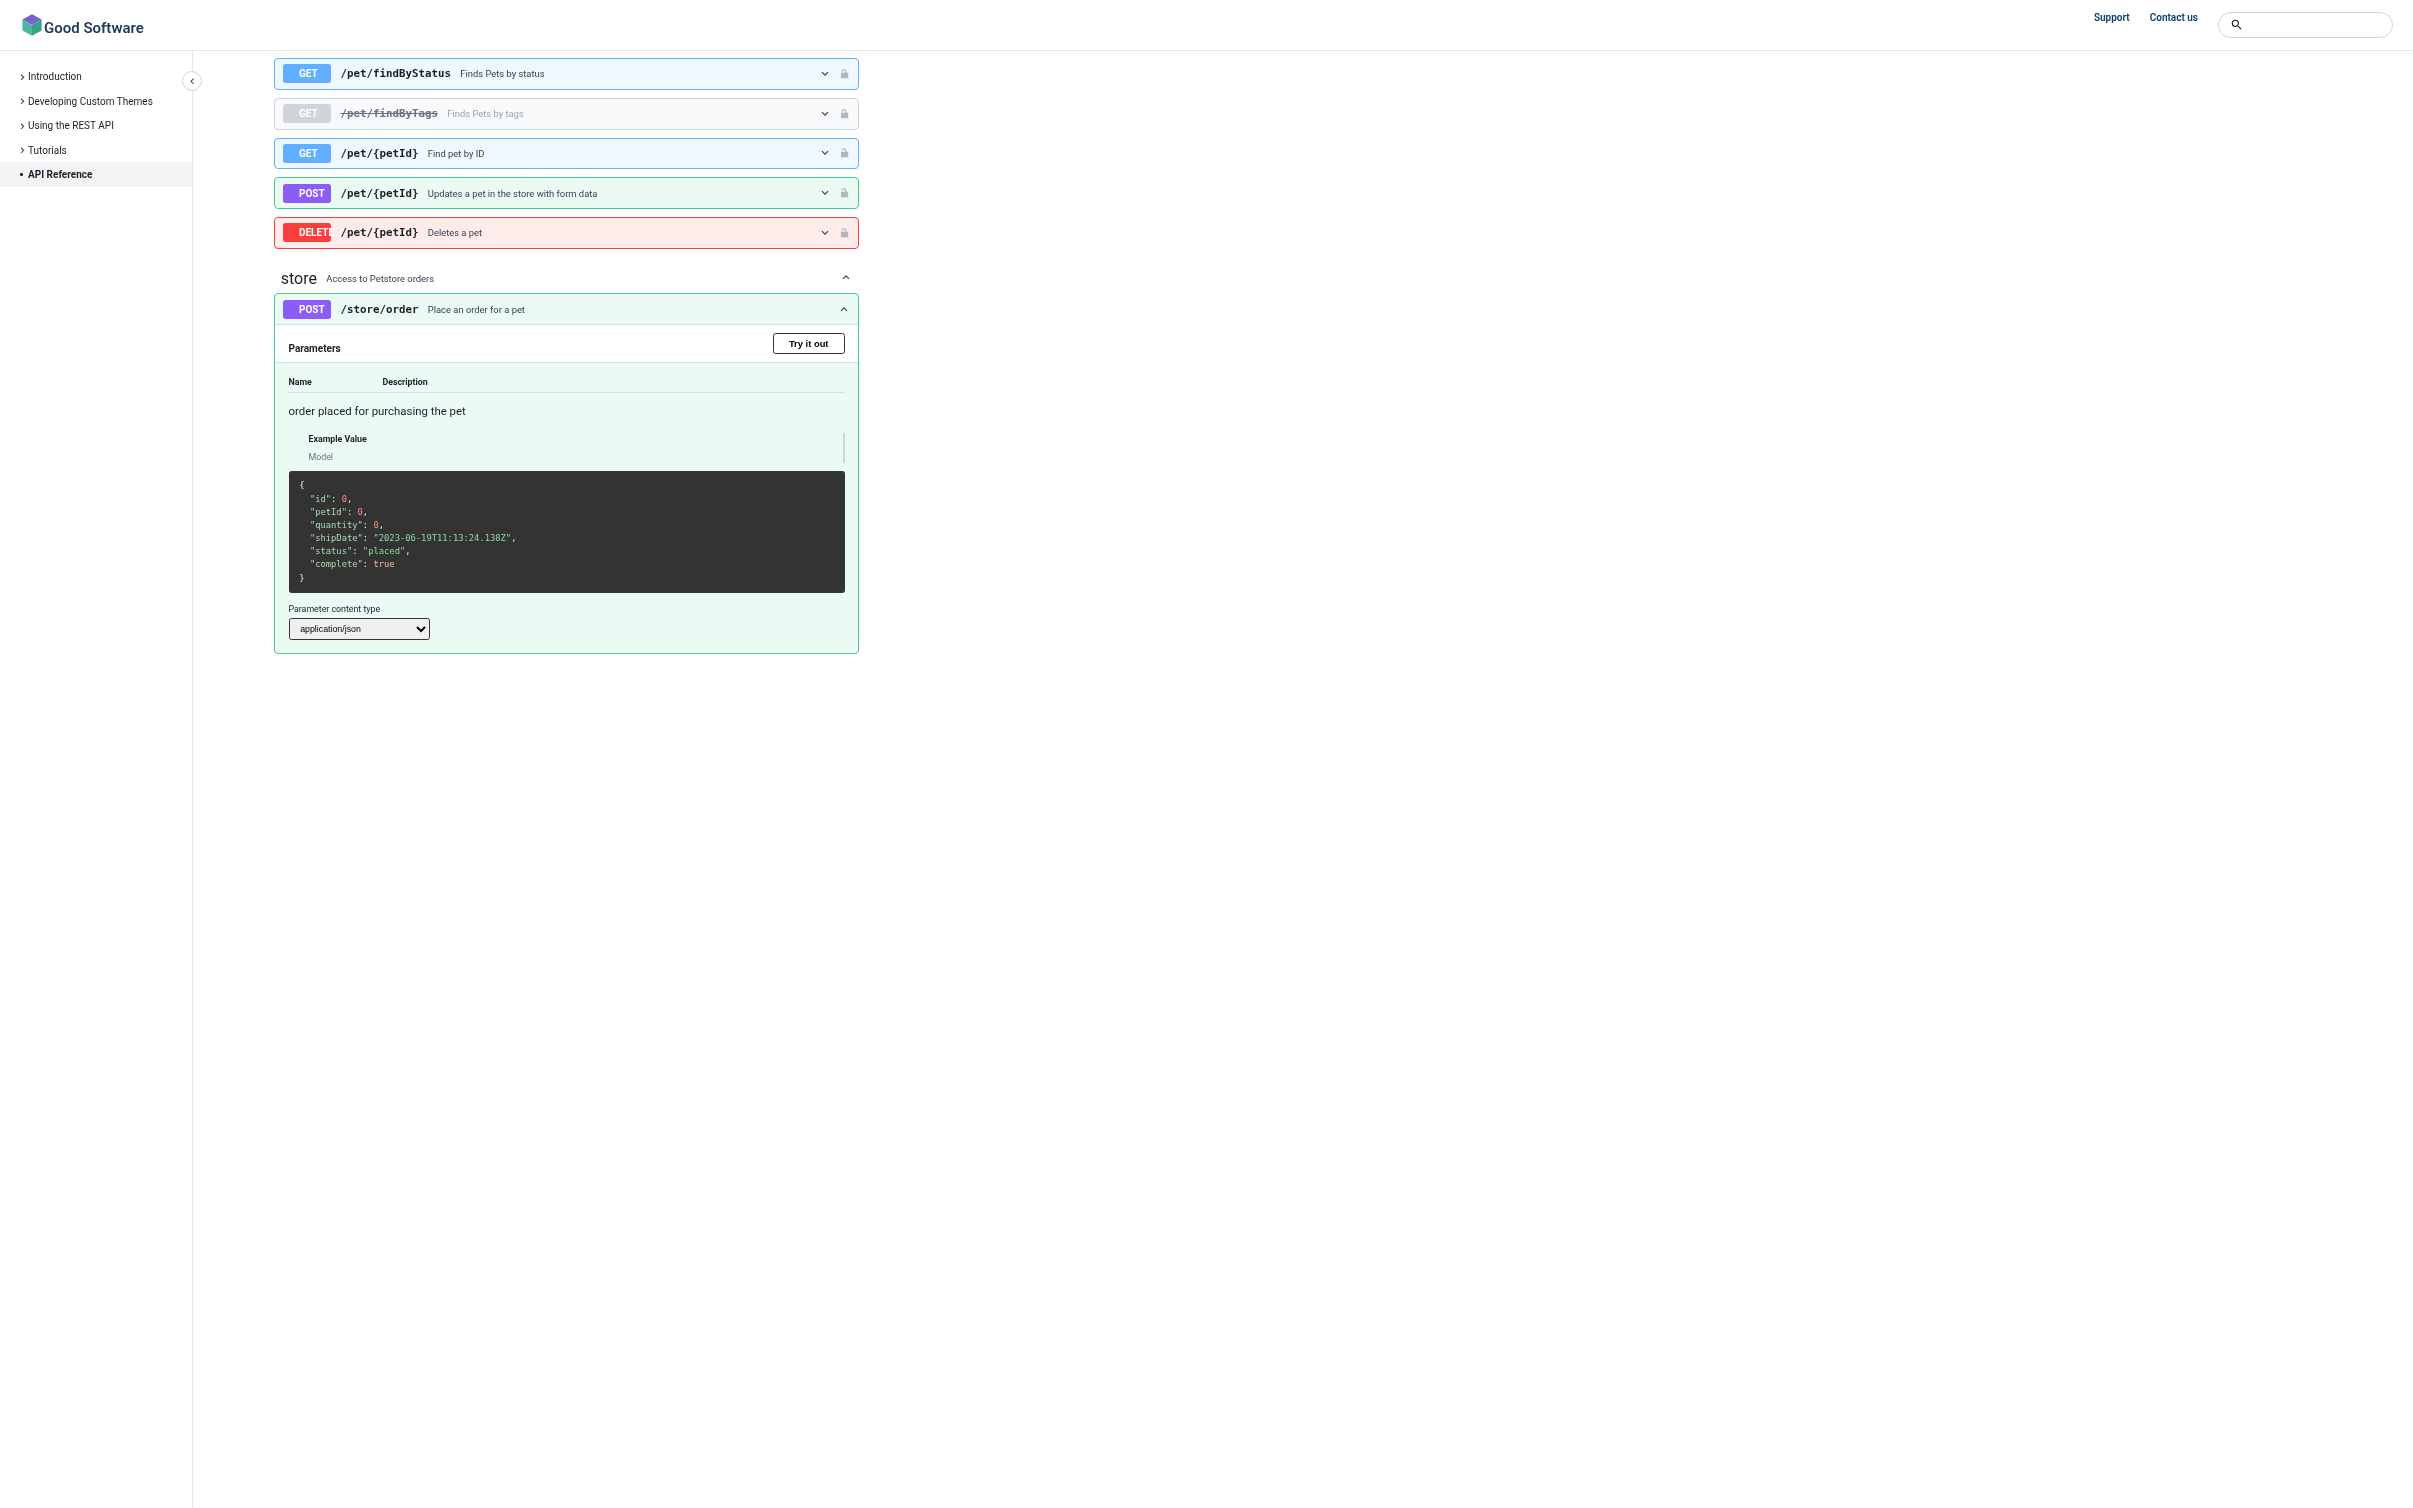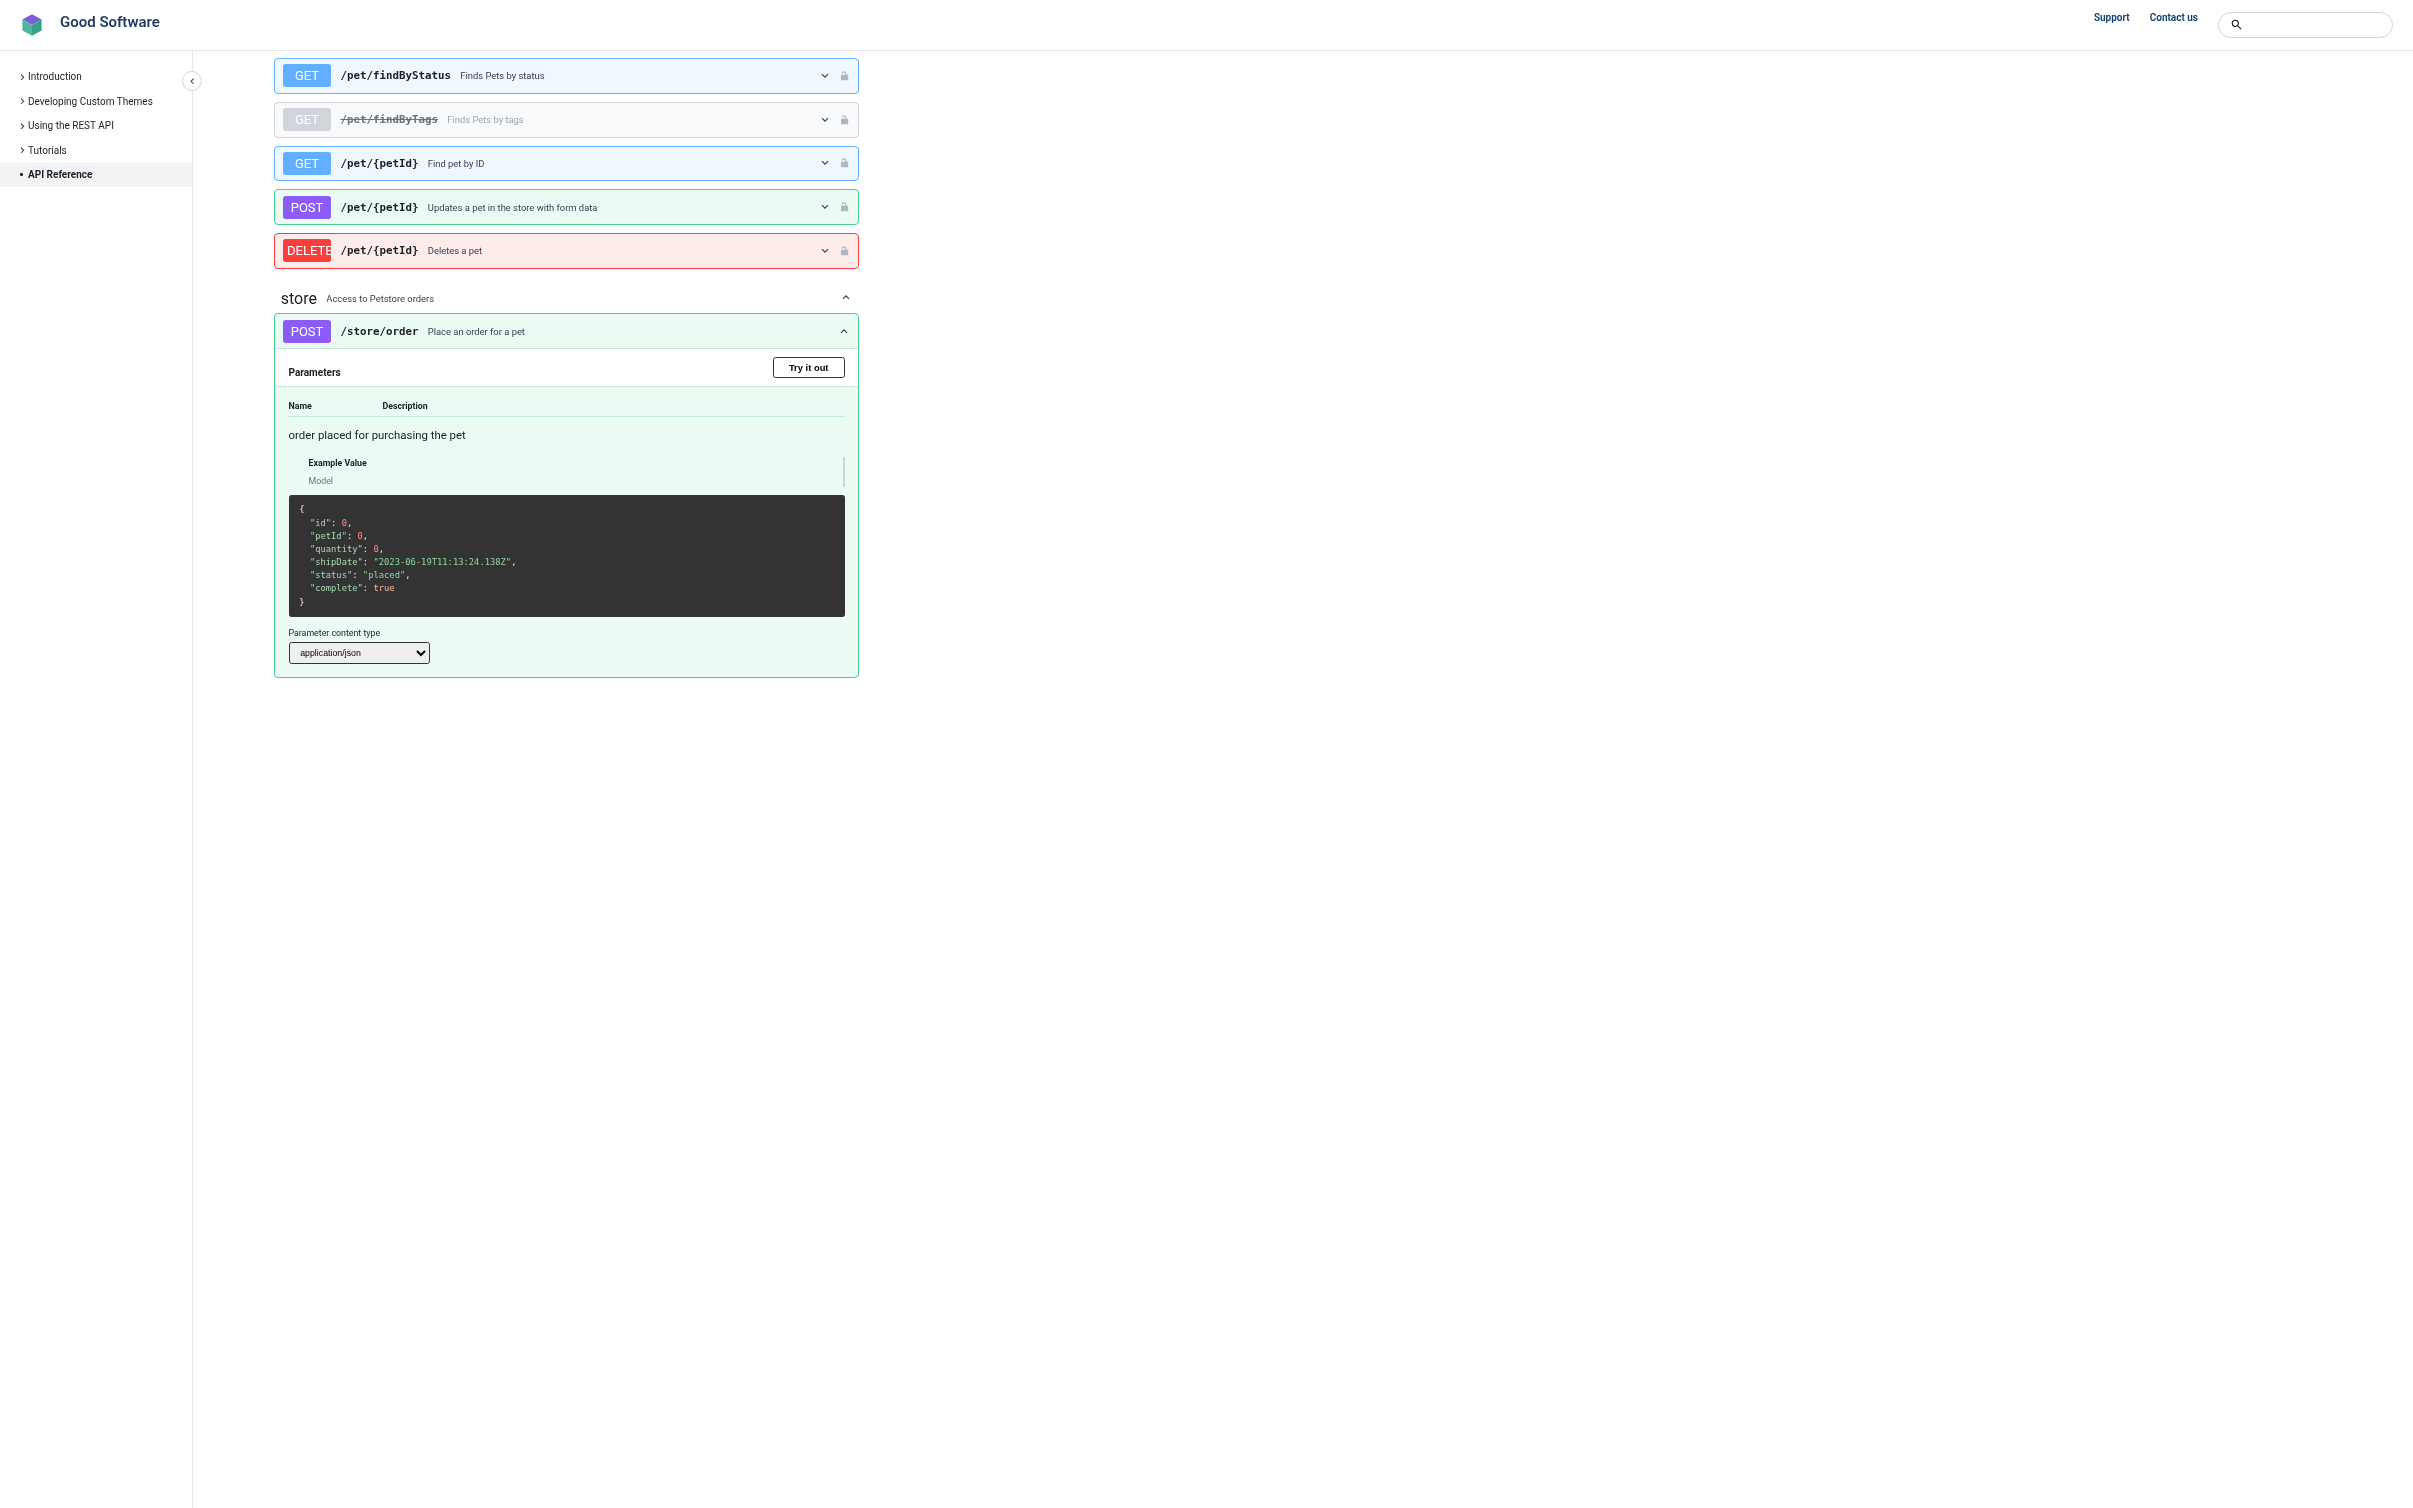--- a/index.html
+++ b/index.html
@@ -1,38 +1,38 @@
 <!DOCTYPE html>
 <html style="font-size:10.8px"><head>
 <meta charset="utf-8">
 <style>
 *{margin:0;padding:0;box-sizing:border-box}
 body{font-family:-apple-system,BlinkMacSystemFont,"Segoe UI",Roboto,sans-serif;background:#fff;color:#1b1f23}
 .header{display:flex;align-items:center;justify-content:space-between;padding:12px 20px;border-bottom:0.7px solid #e5e7eb}
-.logo-wrap{display:flex;align-items:flex-start;gap:16px}
+.logo-wrap{display:flex;align-items:flex-end;gap:0}
 .logo-cube{width:24px;height:24px;position:relative}
 .logo-cube svg{width:100%;height:100%}
 .brand{font-size:15px;font-weight:600;color:#1e3a5f}
 .header-right{display:flex;align-items:flex-start;gap:20px}
 .nav-link{color:#0d3d6e;font-weight:600;text-decoration:none;font-size:10px}
 .search-box{display:flex;align-items:center;border:0.7px solid #d1d5db;border-radius:16px;padding:5.4px 10.8px;width:175px}
 .search-box svg{width:13.5px;height:13.5px;fill:#1b1f23}
 .layout{display:flex;min-height:calc(100vh - 51px)}
 .sidebar{width:193px;border-right:0.7px solid #e5e7eb;padding:13.5px 0;position:relative}
 .collapse-btn{position:absolute;right:-10px;top:20px;width:20px;height:20px;border-radius:50%;background:#fff;border:0.7px solid #d1d5db;display:flex;align-items:center;justify-content:center;cursor:pointer}
 .collapse-btn svg{width:6.7px;height:6.7px}
 .nav-item{display:flex;align-items:center;padding:6.7px 20px 6.7px 28px;font-size:10px;color:#1b1f23;cursor:pointer;position:relative}
 .nav-item.active{background:#f1f3f5;font-weight:700}
 .nav-item .chev{position:absolute;left:19px}
 .nav-item .chev svg{width:6.7px;height:6.7px}
 .nav-item .dot{position:absolute;left:20px;width:2.7px;height:2.7px;background:#1b1f23;border-radius:50%}
 .main{flex:1;padding:6.7px 81px 27px 81px;max-width:747px}
 .endpoint{border:0.7px solid;border-radius:4px;margin-bottom:8px;overflow:hidden}
 .endpoint-head{display:flex;align-items:center;padding:5.4px 8px;gap:9.4px;cursor:pointer}
-.method-badge{font-weight:400;font-size:13px;color:#fff;padding:4px 4px;border-radius:2.7px;width:48px;text-align:center}
+.method-badge{font-weight:700;font-size:10px;color:#fff;padding:4px 16px;border-radius:2.7px;width:48px;text-align:center}
 .ep-path{font-family:ui-monospace,Menlo,monospace;font-weight:700;font-size:10.8px;color:#1b1f23}
 .ep-desc{font-size:9.4px;color:#374151}
 .ep-spacer{flex:1}
 .ep-icons{display:flex;align-items:center;gap:6.7px}
 .ep-icons svg{width:12px;height:12px}
 .lock-icon{fill:#b0b7be}
 .get{border-color:#61affe;background:#eff7ff}
 .get .method-badge{background:#61affe}
 .get-deprecated{border-color:#d1d5db;background:#f9fafb}
 .get-deprecated .method-badge{background:#d1d5db}

